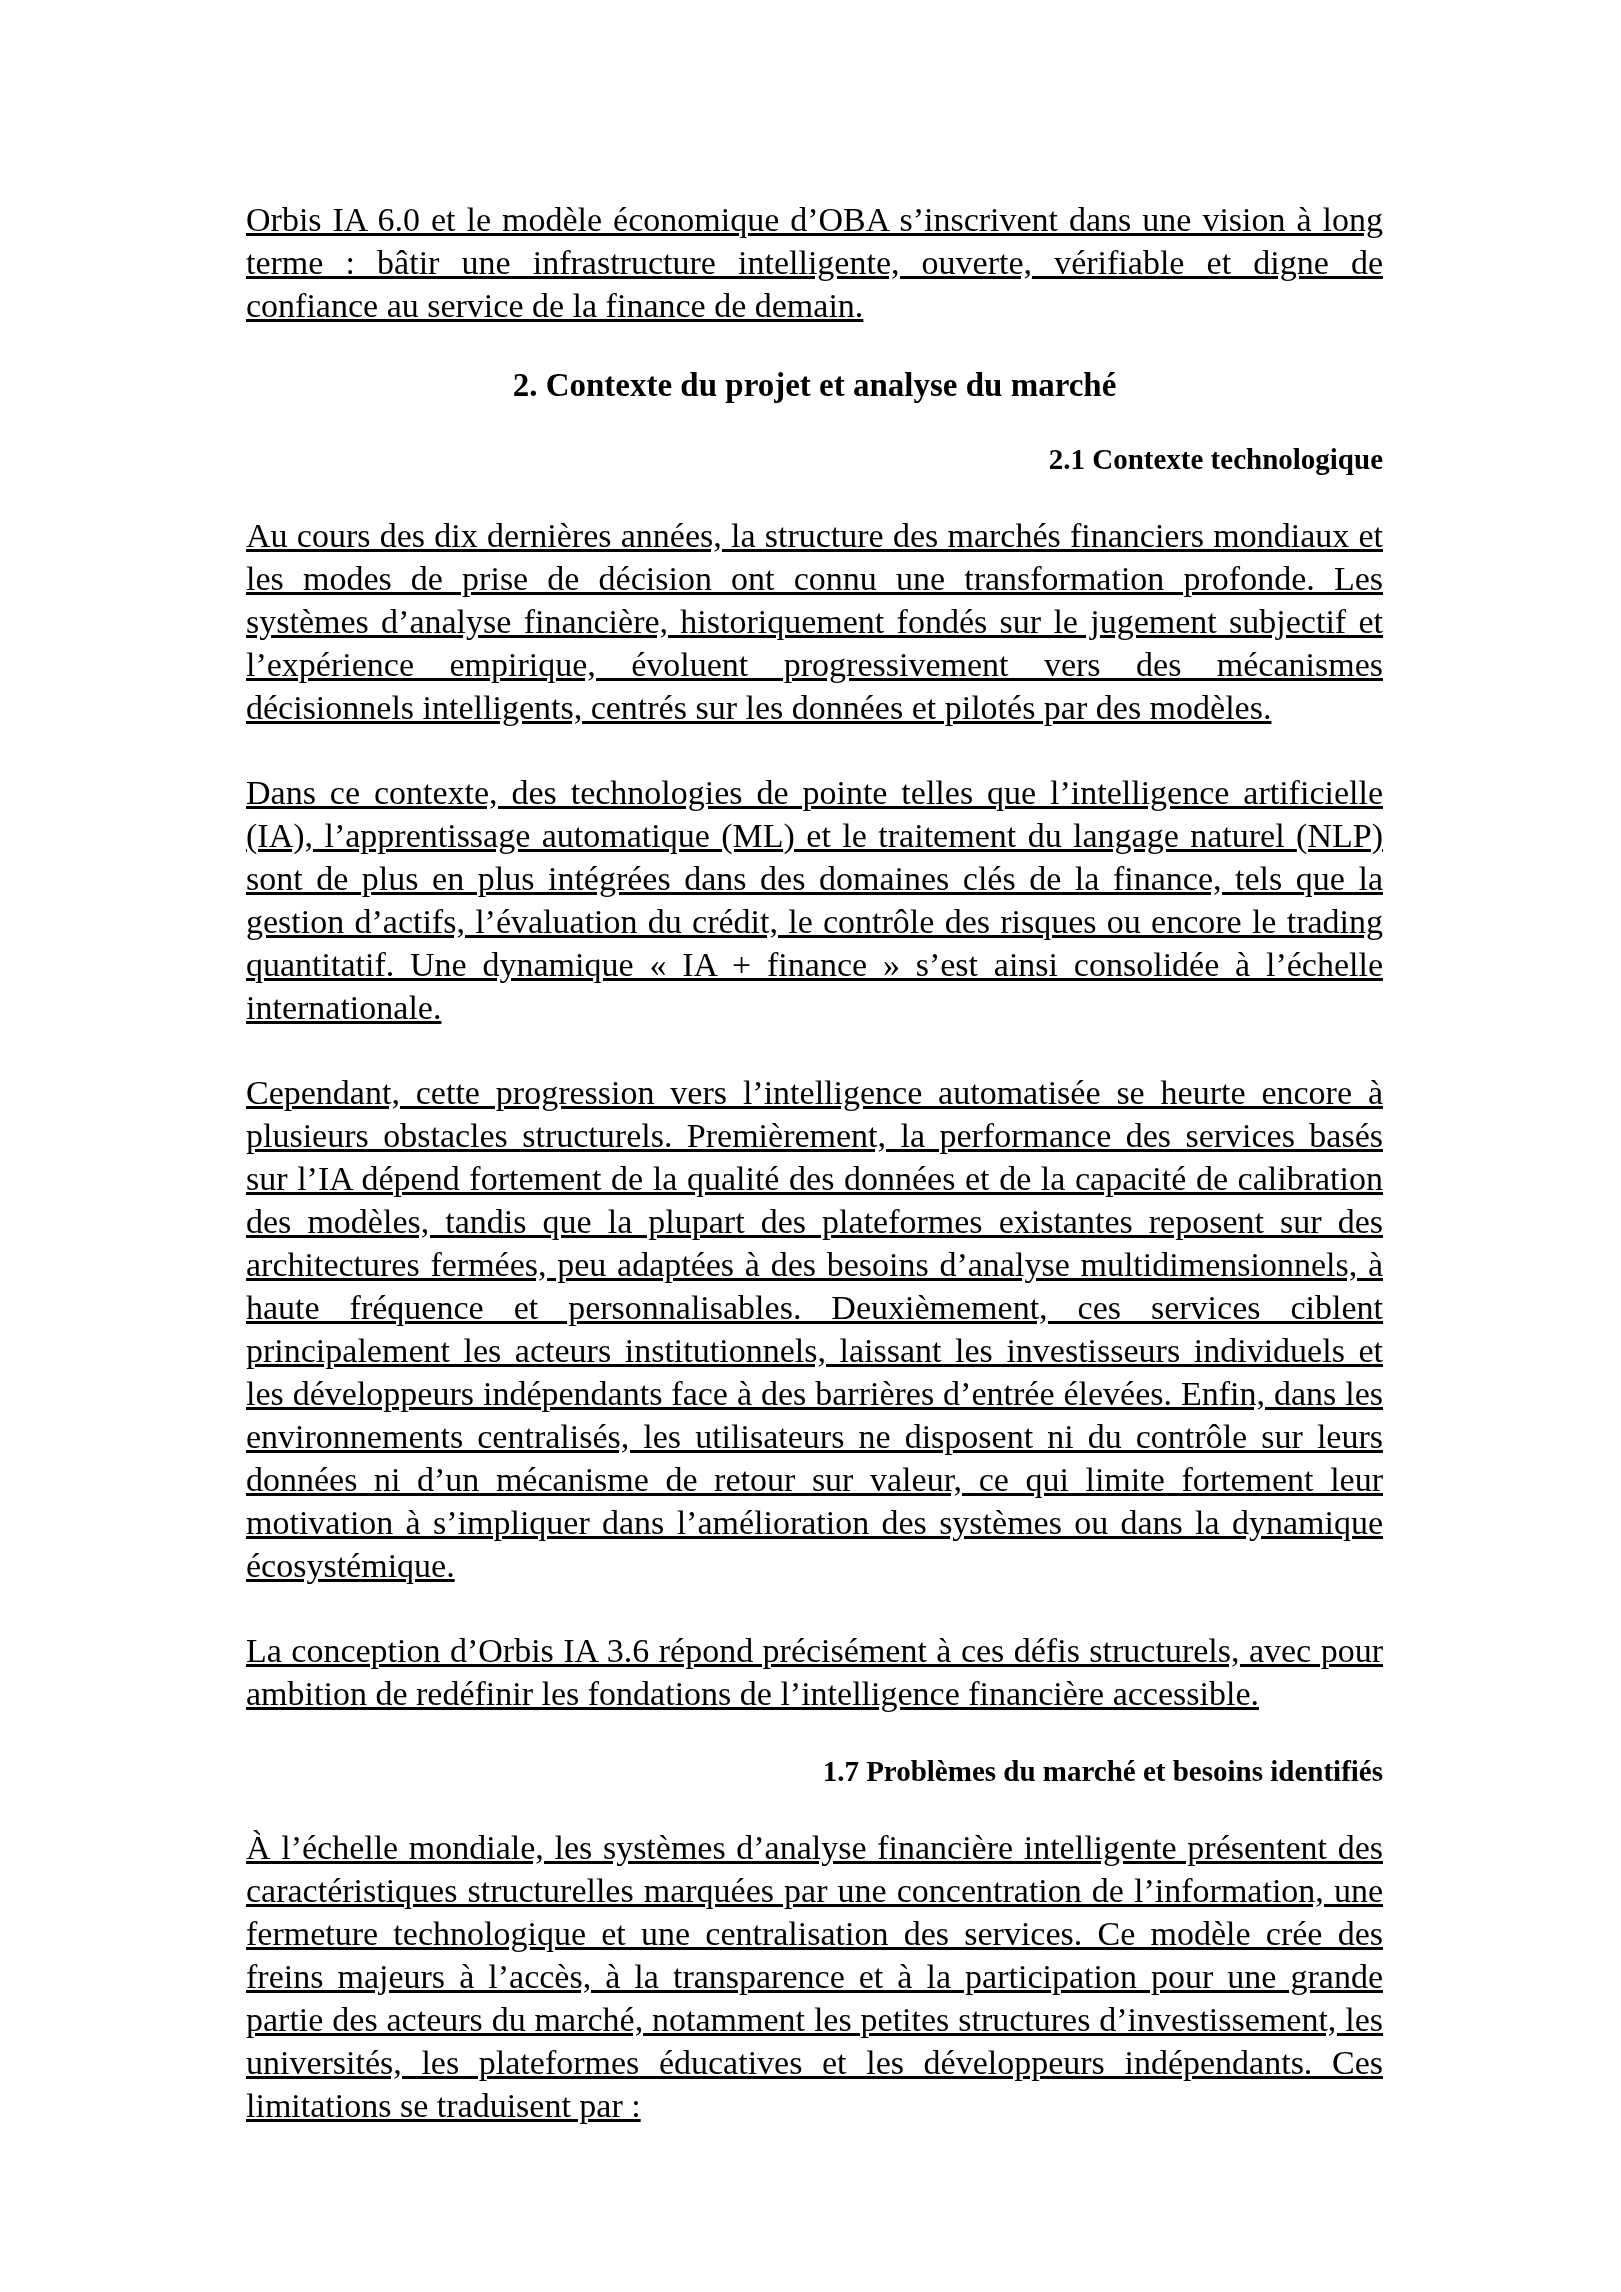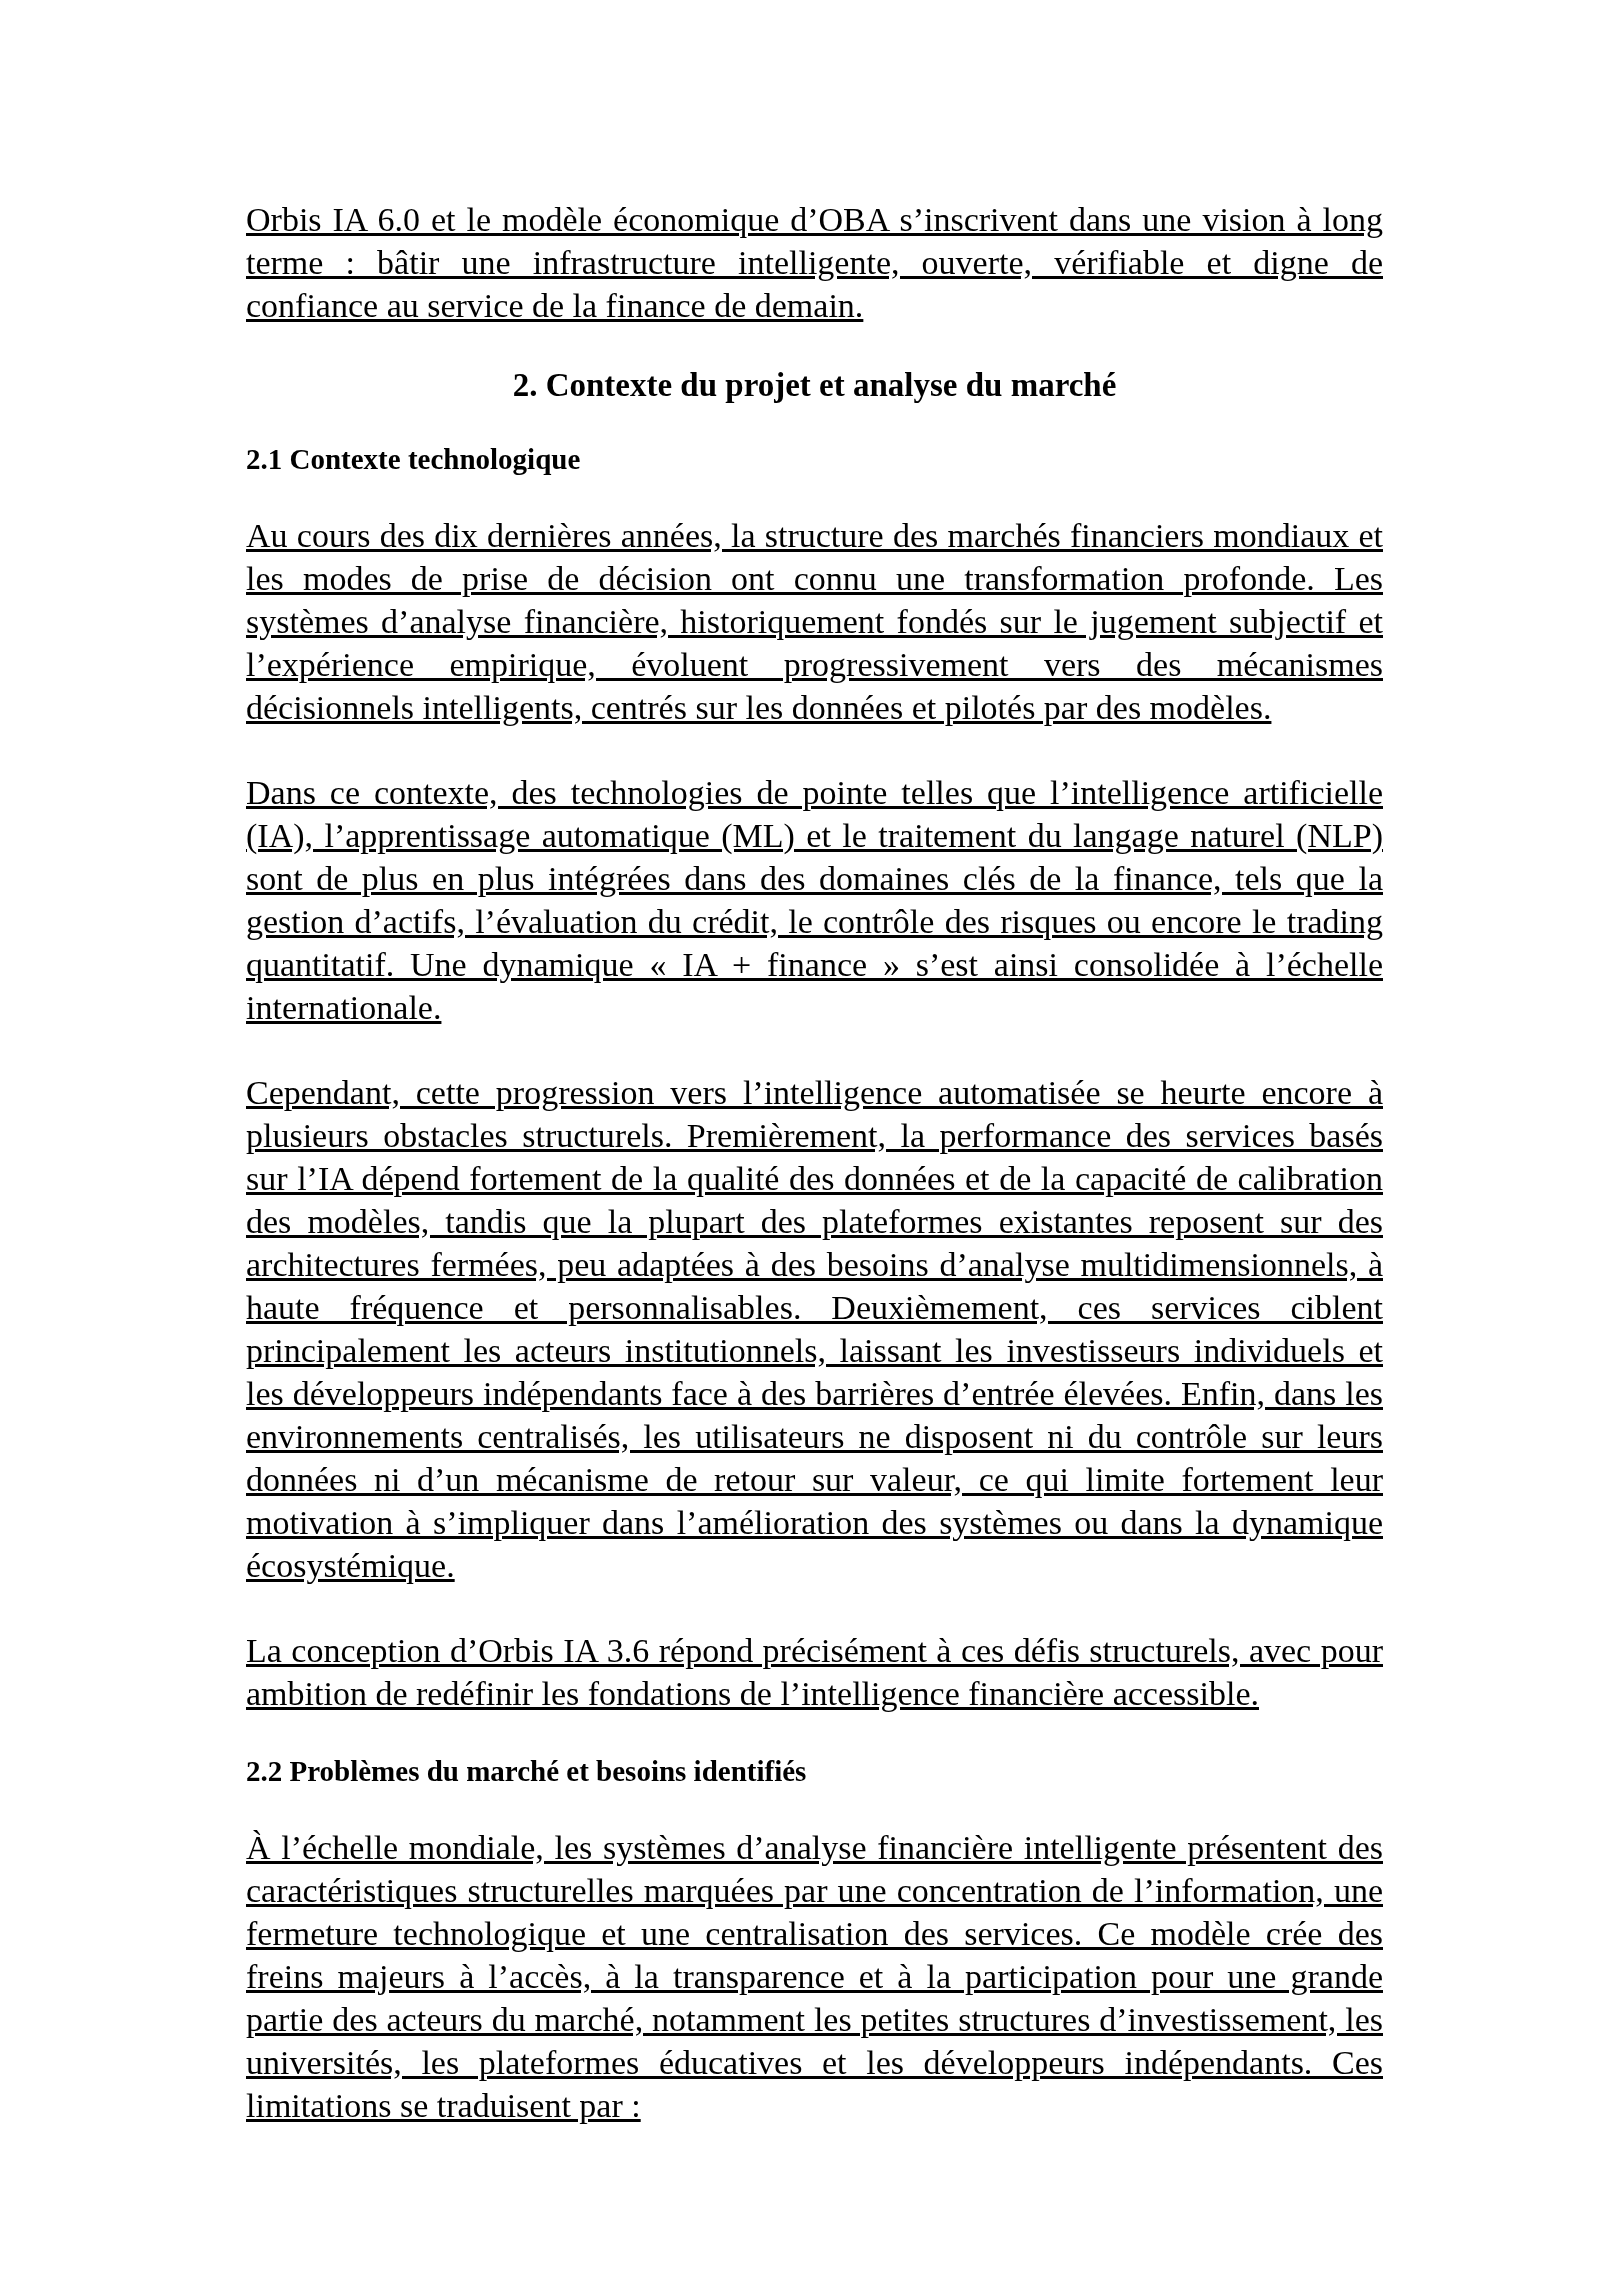--- a/index.html
+++ b/index.html
@@ -34,20 +34,21 @@
       font-size: 33px;
       line-height: 43px;
       font-weight: bold;
       text-align: center;
     }
     h3.subsection {
       margin: 0;
       font-size: 29px;
       line-height: 43px;
       font-weight: bold;
+      text-align: right;
     }
     .gap-p { height: 42px; }
   </style>
 </head>
 <body>
 
 <div class="page">
 
   <p class="body">Orbis IA 6.0 et le modèle économique d’OBA s’inscrivent dans une vision à long terme : bâtir une infrastructure intelligente, ouverte, vérifiable et digne de confiance au service de la finance de demain.</p>
 
@@ -70,20 +71,20 @@
   <div class="gap-p"></div>
 
   <p class="body">Cependant, cette progression vers l’intelligence automatisée se heurte encore à plusieurs obstacles structurels. Premièrement, la performance des services basés sur l’IA dépend fortement de la qualité des données et de la capacité de calibration des modèles, tandis que la plupart des plateformes existantes reposent sur des architectures fermées, peu adaptées à des besoins d’analyse multidimensionnels, à haute fréquence et personnalisables. Deuxièmement, ces services ciblent principalement les acteurs institutionnels, laissant les investisseurs individuels et les développeurs indépendants face à des barrières d’entrée élevées. Enfin, dans les environnements centralisés, les utilisateurs ne disposent ni du contrôle sur leurs données ni d’un mécanisme de retour sur valeur, ce qui limite fortement leur motivation à s’impliquer dans l’amélioration des systèmes ou dans la dynamique écosystémique.</p>
 
   <div class="gap-p"></div>
 
   <p class="body">La conception d’Orbis IA 3.6 répond précisément à ces défis structurels, avec pour ambition de redéfinir les fondations de l’intelligence financière accessible.</p>
 
   <div style="height:35px"></div>
 
-  <h3 class="subsection">2.2 Problèmes du marché et besoins identifiés</h3>
+  <h3 class="subsection">1.7 Problèmes du marché et besoins identifiés</h3>
 
   <div style="height:33px"></div>
 
   <p class="body">À l’échelle mondiale, les systèmes d’analyse financière intelligente présentent des caractéristiques structurelles marquées par une concentration de l’information, une fermeture technologique et une centralisation des services. Ce modèle crée des freins majeurs à l’accès, à la transparence et à la participation pour une grande partie des acteurs du marché, notamment les petites structures d’investissement, les universités, les plateformes éducatives et les développeurs indépendants. Ces limitations se traduisent par :</p>
 
 </div>
 
 
 </body></html>

